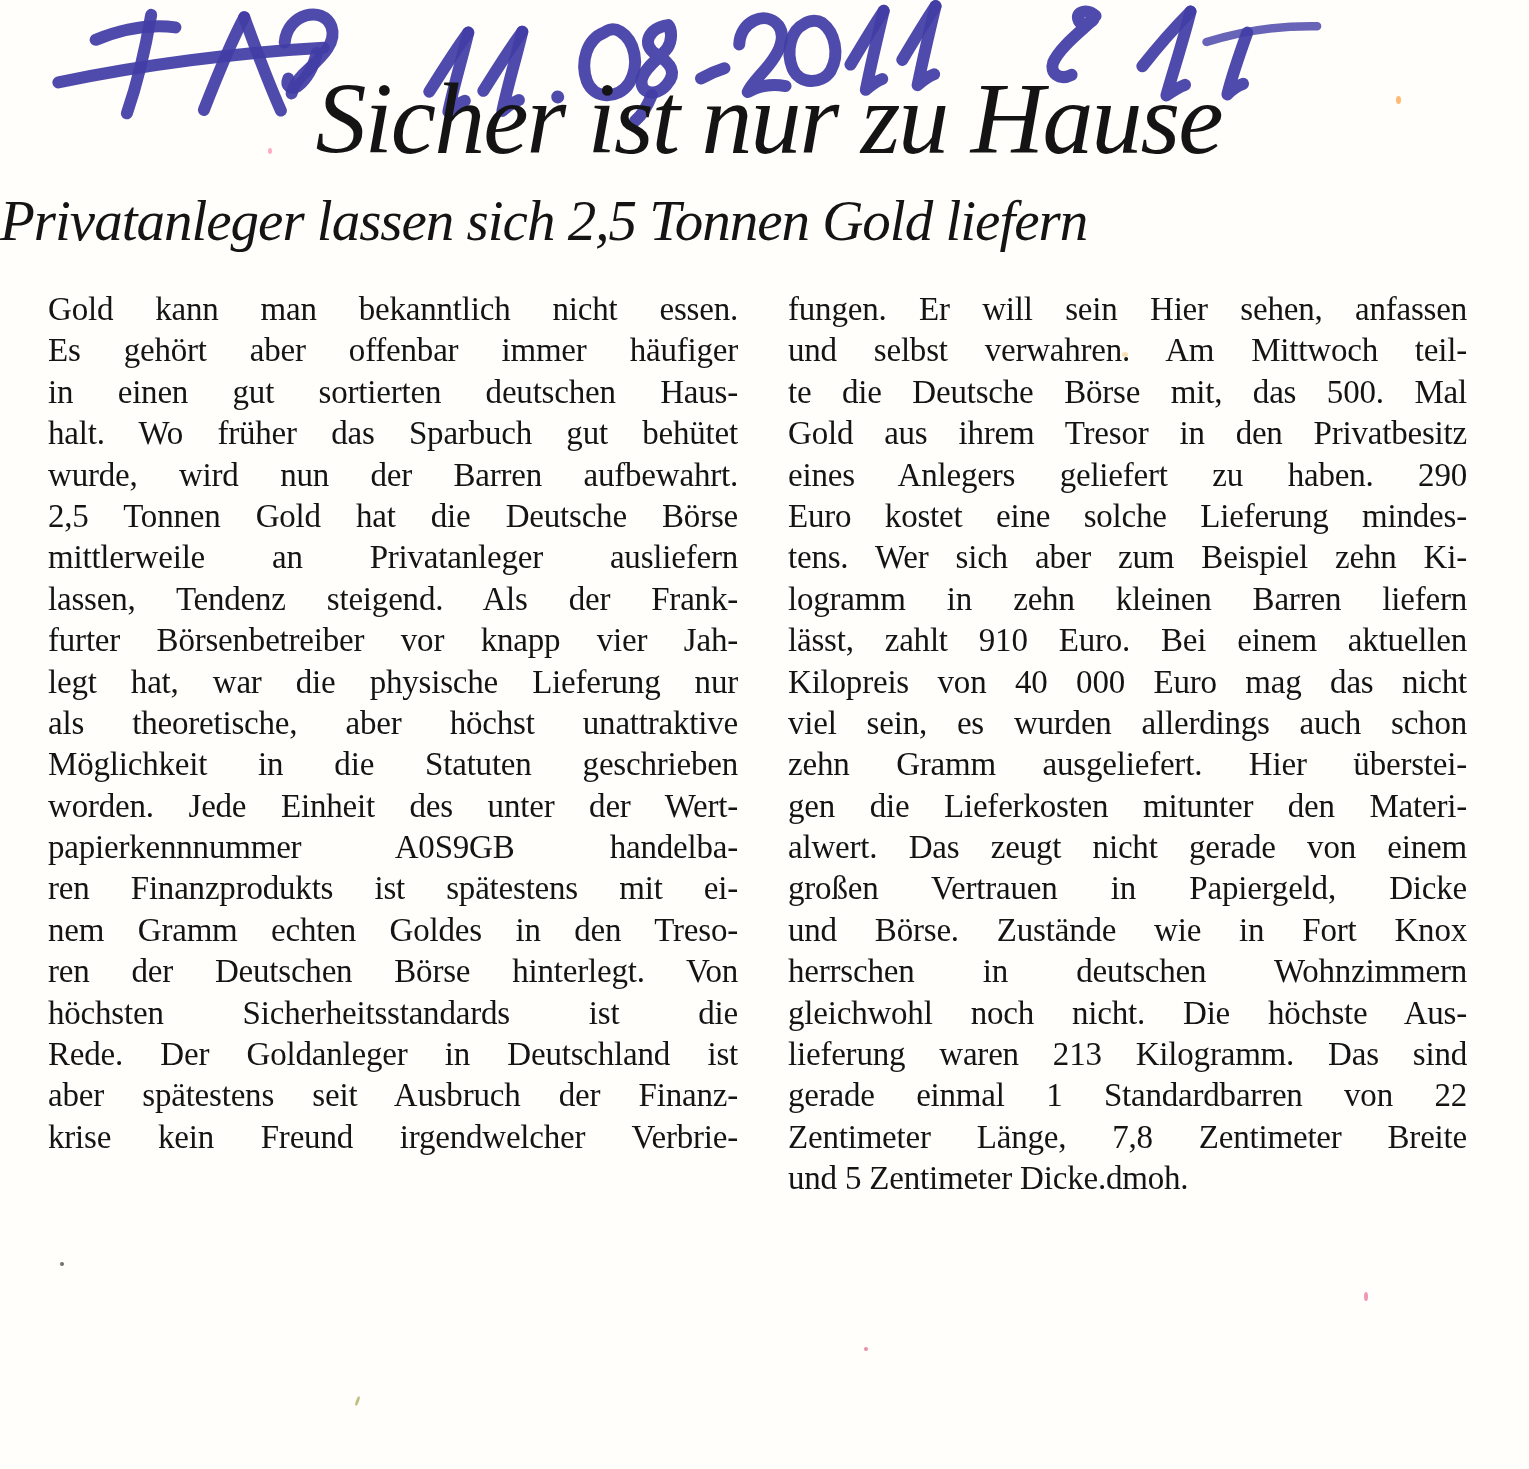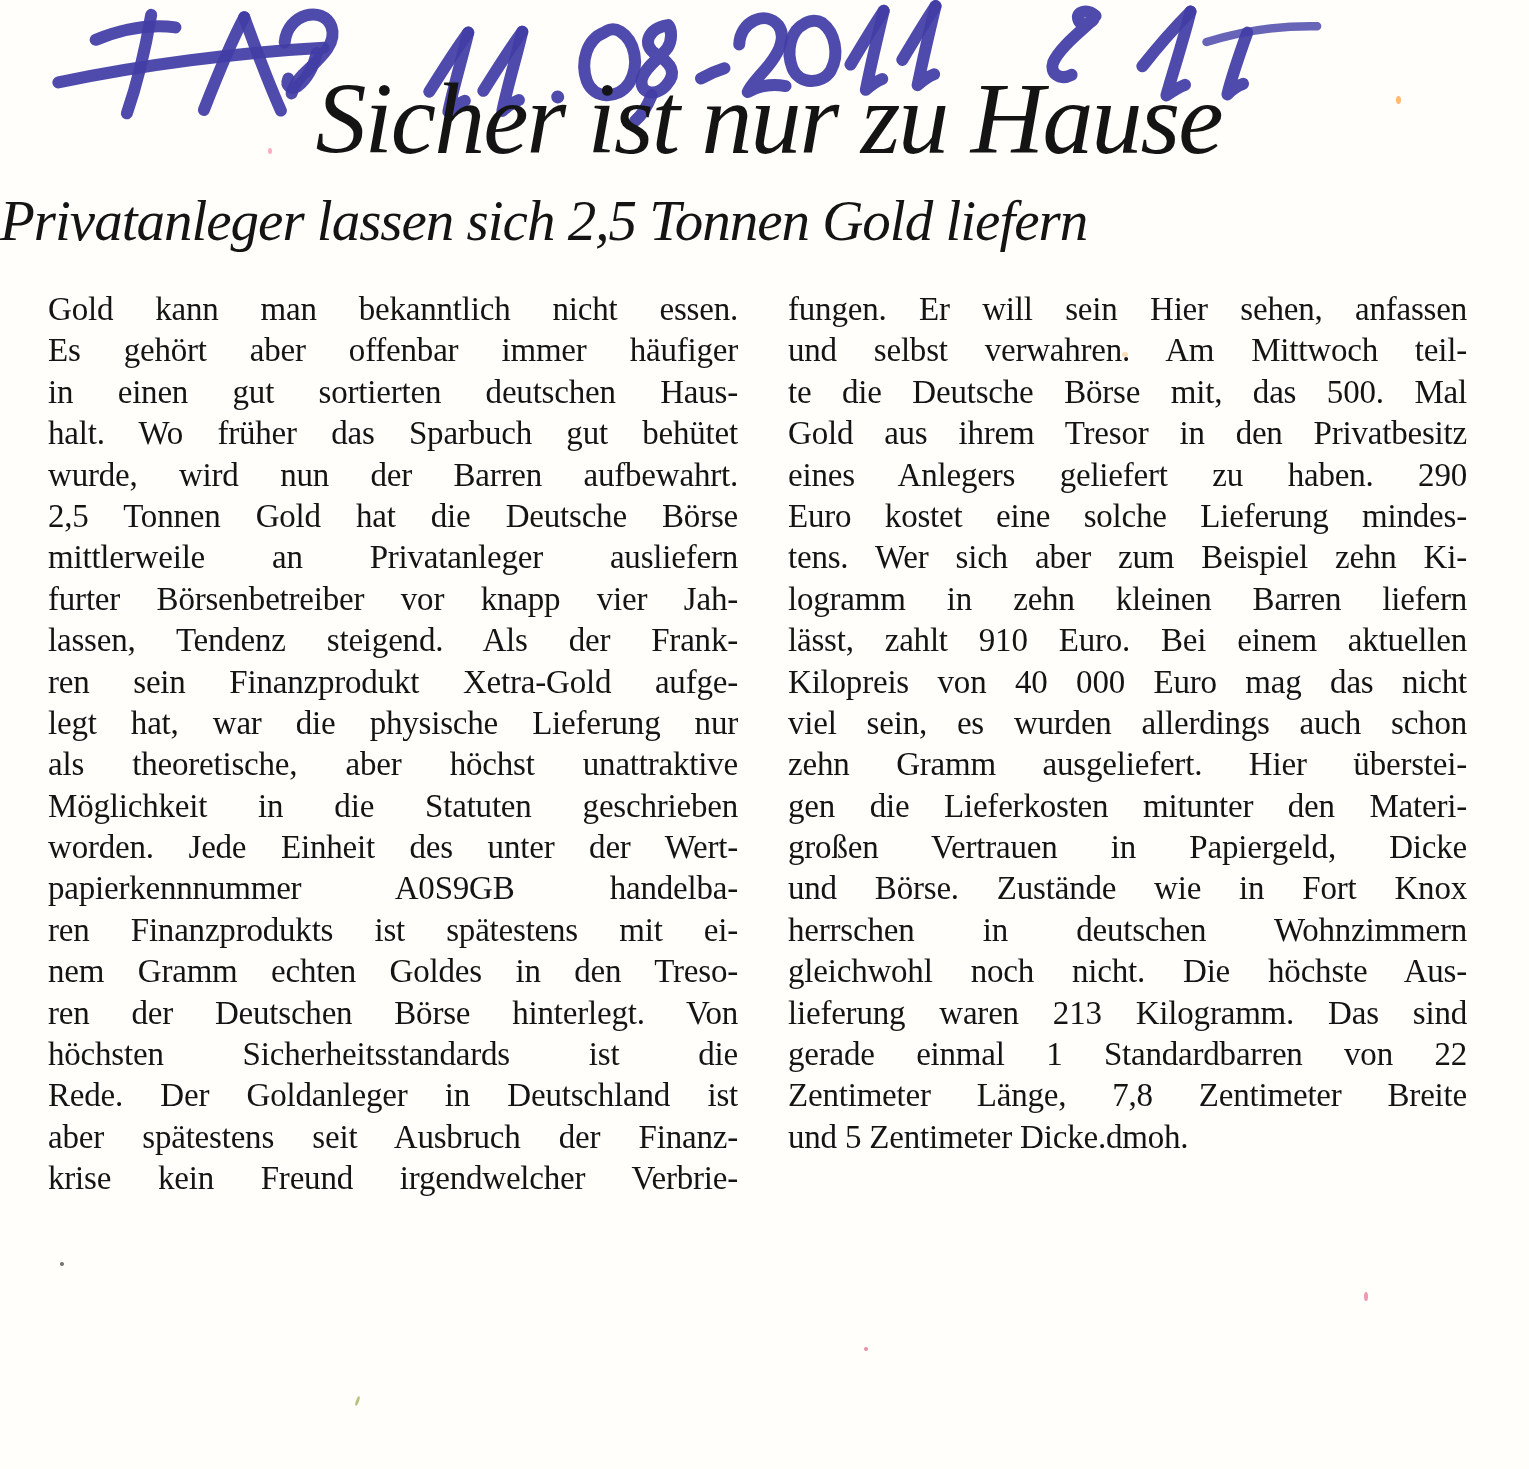--- a/index.html
+++ b/index.html
@@ -129,23 +129,22 @@
 
     <div class="col">
 
     <div class="line">Gold kann man bekanntlich nicht essen.</div>
         <div class="line">Es gehört aber offenbar immer häufiger</div>
         <div class="line">in einen gut sortierten deutschen Haus-</div>
         <div class="line">halt. Wo früher das Sparbuch gut behütet</div>
         <div class="line">wurde, wird nun der Barren aufbewahrt.</div>
         <div class="line">2,5 Tonnen Gold hat die Deutsche Börse</div>
         <div class="line">mittlerweile an Privatanleger ausliefern</div>
+        <div class="line">lassen, Tendenz steigend. Als der Frank-</div>
         <div class="line">furter Börsenbetreiber vor knapp vier Jah-</div>
-        <div class="line">lassen, Tendenz steigend. Als der Frank-</div>
-        <div class="line">ren sein Finanzprodukt Xetra-Gold aufge-</div>
         <div class="line">legt hat, war die physische Lieferung nur</div>
         <div class="line">als theoretische, aber höchst unattraktive</div>
         <div class="line">Möglichkeit in die Statuten geschrieben</div>
         <div class="line">worden. Jede Einheit des unter der Wert-</div>
         <div class="line">papierkennnummer A0S9GB handelba-</div>
         <div class="line">ren Finanzprodukts ist spätestens mit ei-</div>
         <div class="line">nem Gramm echten Goldes in den Treso-</div>
         <div class="line">ren der Deutschen Börse hinterlegt. Von</div>
         <div class="line">höchsten Sicherheitsstandards ist die</div>
         <div class="line">Rede. Der Goldanleger in Deutschland ist</div>
@@ -162,20 +161,21 @@
           <div class="line">Gold aus ihrem Tresor in den Privatbesitz</div>
           <div class="line">eines Anlegers geliefert zu haben. 290</div>
           <div class="line">Euro kostet eine solche Lieferung mindes-</div>
           <div class="line">tens. Wer sich aber zum Beispiel zehn Ki-</div>
           <div class="line">logramm in zehn kleinen Barren liefern</div>
           <div class="line">lässt, zahlt 910 Euro. Bei einem aktuellen</div>
           <div class="line">Kilopreis von 40 000 Euro mag das nicht</div>
           <div class="line">viel sein, es wurden allerdings auch schon</div>
           <div class="line">zehn Gramm ausgeliefert. Hier überstei-</div>
           <div class="line">gen die Lieferkosten mitunter den Materi-</div>
+          <div class="line">alwert. Das zeugt nicht gerade von einem</div>
           <div class="line">großen Vertrauen in Papiergeld, Dicke</div>
           <div class="line">und Börse. Zustände wie in Fort Knox</div>
           <div class="line">herrschen in deutschen Wohnzimmern</div>
           <div class="line">gleichwohl noch nicht. Die höchste Aus-</div>
           <div class="line">lieferung waren 213 Kilogramm. Das sind</div>
           <div class="line">gerade einmal 1 Standardbarren von 22</div>
           <div class="line">Zentimeter Länge, 7,8 Zentimeter Breite</div>
         </div>
       <div class="closing-row">
         <span>und 5 Zentimeter Dicke.</span>

